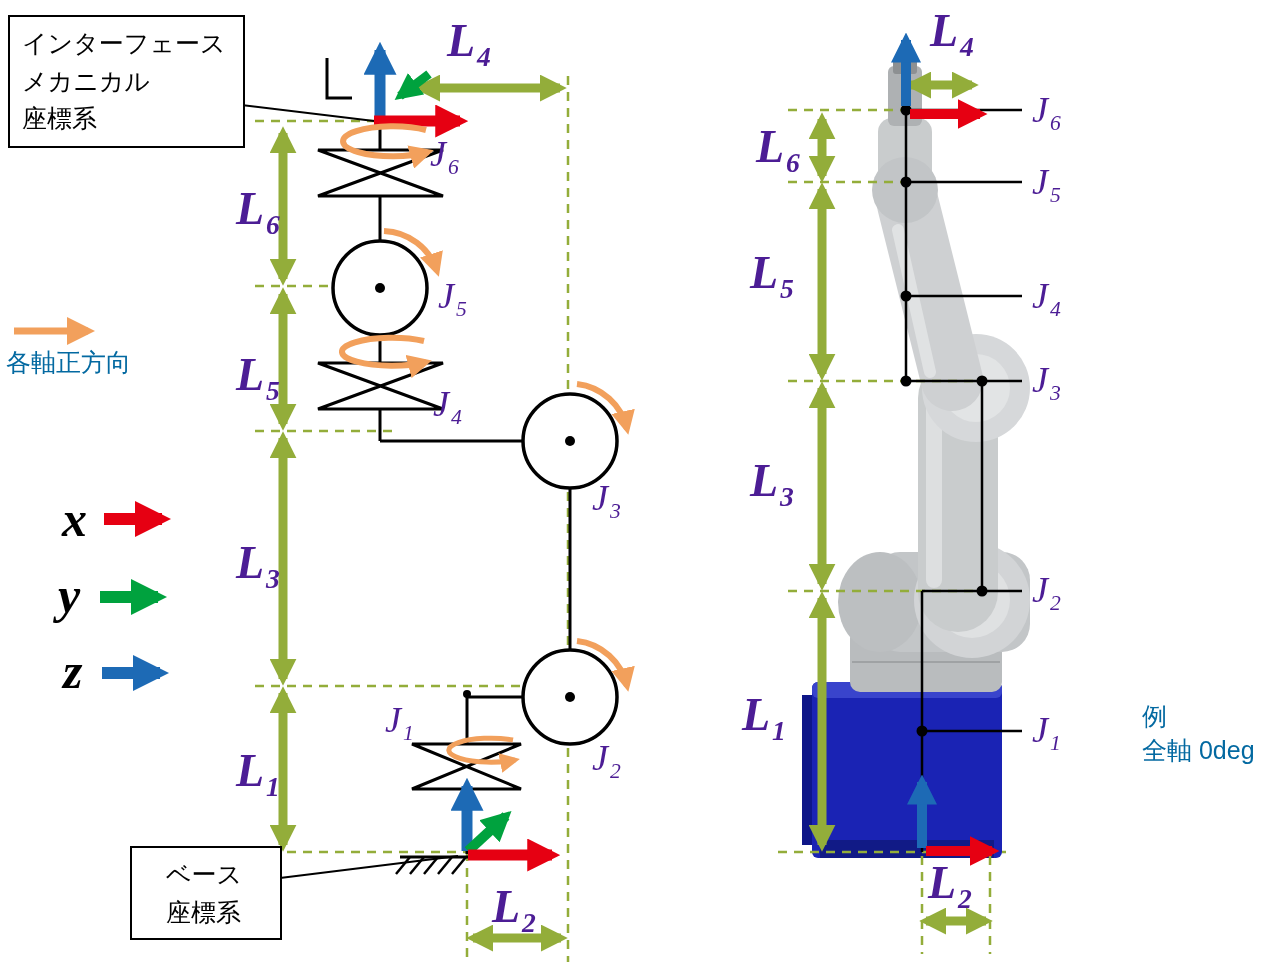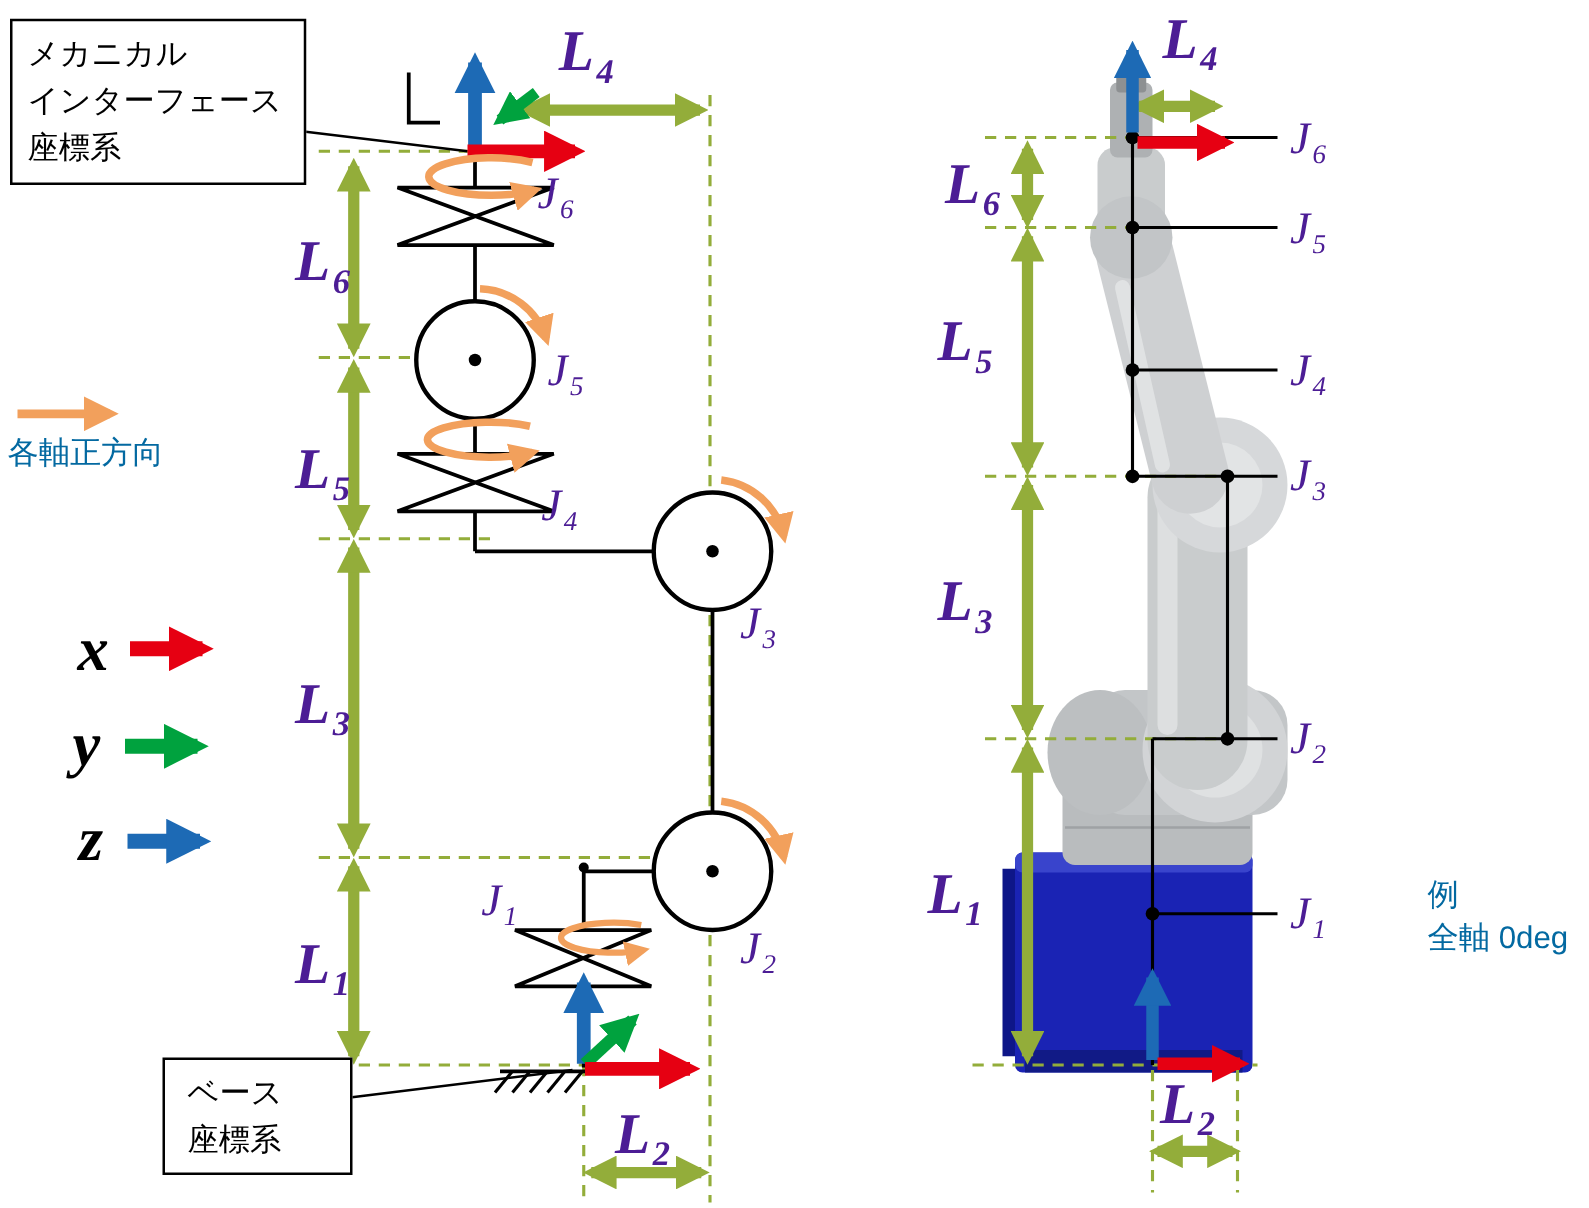--- a/index.html
+++ b/index.html
@@ -179,26 +179,26 @@
     <path d="M426,130 A50,15 0 1 0 428,152" marker-end="url(#ao)"></path>
     <path d="M384,231 A58,58 0 0 1 437,271" marker-end="url(#ao)"></path>
     <path d="M424,341 A50,14 0 1 0 426,362" marker-end="url(#ao)"></path>
     <path d="M577,384 A58,58 0 0 1 627,429" marker-end="url(#ao)"></path>
     <path d="M577,641 A58,58 0 0 1 627,686" marker-end="url(#ao)"></path>
     <path d="M513,740 A42,12 0 1 0 515,760" stroke-width="5" marker-end="url(#ao)"></path>
   </g>
 </svg>
 
 <div class="callout" style="left:8px;top:15px;width:237px;">
+  <div>インターフェース</div>
   <div>メカニカル</div>
-  <div>インターフェース</div>
   <div>座標系</div>
 </div>
 
-<div class="callout" style="left:130px;top:846px;width:152px;height:94px;padding-left:18px">
+<div class="callout" style="left:130px;top:846px;width:152px;height:94px;padding-left:34px">
   <div>ベース</div>
   <div>座標系</div>
 </div>
 
 <div class="txt" style="left:6px;top:346px;">各軸正方向</div>
 <div class="txt" style="left:1142px;top:700px;">
   <div>例</div>
   <div>全軸 0deg</div>
 </div>
 <div class="axis-letter" style="left:62px;top:494px">x</div>

